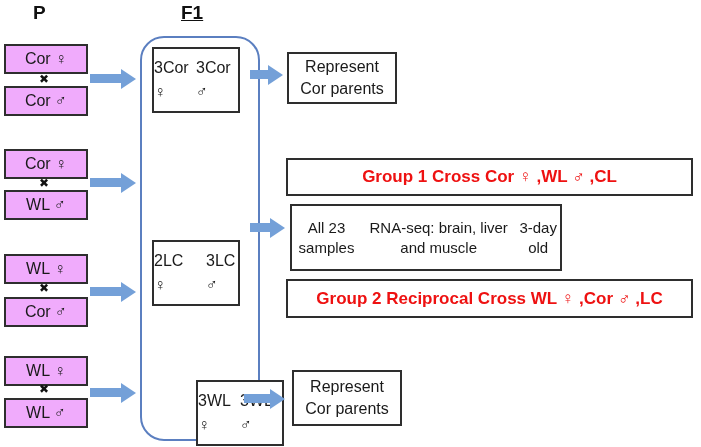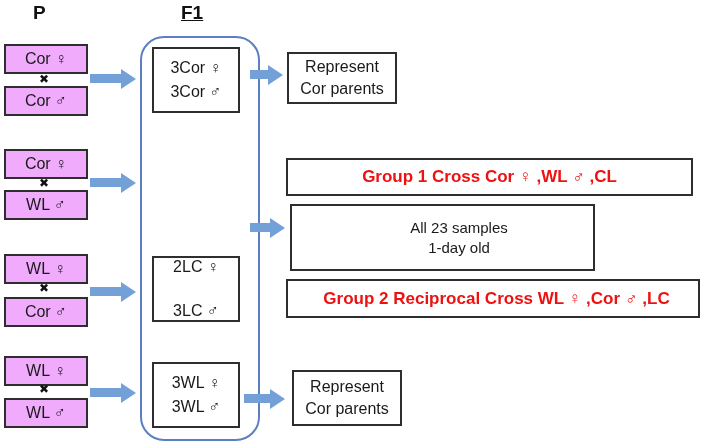--- a/index.html
+++ b/index.html
@@ -18,21 +18,21 @@
     border:2px solid var(--box-border,#2e2e2e);
     display:flex;align-items:center;justify-content:center;font-size:16px;
   }
   .cross{
     position:absolute;left:4px;width:80px;text-align:center;
     font-size:12px;font-weight:bold;color:#111;line-height:14px;
   }
   .f1box{
     position:absolute;left:152px;width:84px;height:62px;background:#fff;
     border:2px solid var(--box-border,#2e2e2e);
-    display:flex;flex-direction:column;align-items:center;justify-content:center;
+    display:flex;flex-direction:row;align-items:center;justify-content:center;
     font-size:16px;line-height:24px;
   }
   .arrow{position:absolute;height:9px;background:var(--arrow-fill,#74a0d8);}
   .arrow::after{
     content:"";position:absolute;left:100%;top:50%;transform:translateY(-50%);
     width:0;height:0;border-left:15px solid var(--arrow-fill,#74a0d8);
     border-top:10px solid transparent;border-bottom:10px solid transparent;
   }
   .resultbox{
     position:absolute;background:#fff;border:2px solid var(--box-border,#2e2e2e);
@@ -40,30 +40,30 @@
     font-size:16px;line-height:22px;text-align:center;
   }
   .groupbox{
     position:absolute;background:#fff;border:2px solid var(--box-border,#2e2e2e);
     display:flex;align-items:center;justify-content:center;
     font-size:17px;font-weight:bold;color:var(--group-text,#ee1111);text-align:right;
   }
   .samplesbox{
     position:absolute;left:290px;top:204px;width:268px;height:63px;background:#fff;
     border:2px solid var(--box-border,#2e2e2e);
-    display:flex;flex-direction:column;align-items:center;justify-content:center;
-    font-size:15px;line-height:20px;text-align:center;padding-left:33px;
+    display:flex;flex-direction:row;align-items:center;justify-content:center;
+    font-size:15px;line-height:20px;text-align:center;
   }
   
   #p1a{top:44px;}  #x1{top:72px;}  #p1b{top:86px;}
   #p2a{top:149px;} #x2{top:176px;} #p2b{top:190px;}
   #p3a{top:254px;} #x3{top:281px;} #p3b{top:297px;}
   #p4a{top:356px;} #x4{top:382px;} #p4b{top:398px;}
   
-  #f1a{top:47px;} #f1b{top:152px;} #f1c{top:256px;gap:20px;} #f1d{top:362px;}
+  #f1a{top:47px;} #f1b{top:152px;} #f1c{top:240px;gap:20px;} #f1d{top:380px;margin-left:44px;}
   
   #ar1{left:90px;top:74px;width:31px;}
   #ar2{left:90px;top:178px;width:31px;}
   #ar3{left:90px;top:287px;width:31px;}
   #ar4{left:90px;top:388px;width:31px;}
   #ar5{left:250px;top:70px;width:18px;}
   #ar6{left:250px;top:223px;width:20px;}
   #ar7{left:244px;top:394px;width:26px;}
 </style>
 </head>
@@ -116,23 +116,24 @@
 
   <div class="resultbox" style="left:287px;top:52px;width:106px;height:48px;">
     <span>Represent</span>
     <span>Cor parents</span>
   </div>
 
   <div class="groupbox" style="left:286px;top:158px;width:403px;height:34px;">Group 1 Cross Cor ♀ ,WL ♂ ,CL</div>
 
   <div class="samplesbox">
     <span>All 23 samples</span>
-    <span>1-day old</span>
+    <span>RNA-seq: brain, liver and muscle</span>
+    <span>3-day old</span>
   </div>
 
-  <div class="groupbox" style="left:286px;top:279px;width:403px;height:35px;padding-left:7px;">Group 2 Reciprocal Cross WL ♀ ,Cor ♂ ,LC</div>
+  <div class="groupbox" style="left:286px;top:279px;width:403px;height:35px;">Group 2 Reciprocal Cross WL ♀ ,Cor ♂ ,LC</div>
 
   <div class="resultbox" style="left:292px;top:370px;width:106px;height:52px;">
     <span>Represent</span>
     <span>Cor parents</span>
   </div>
 
 </div>
 
 </body></html>

